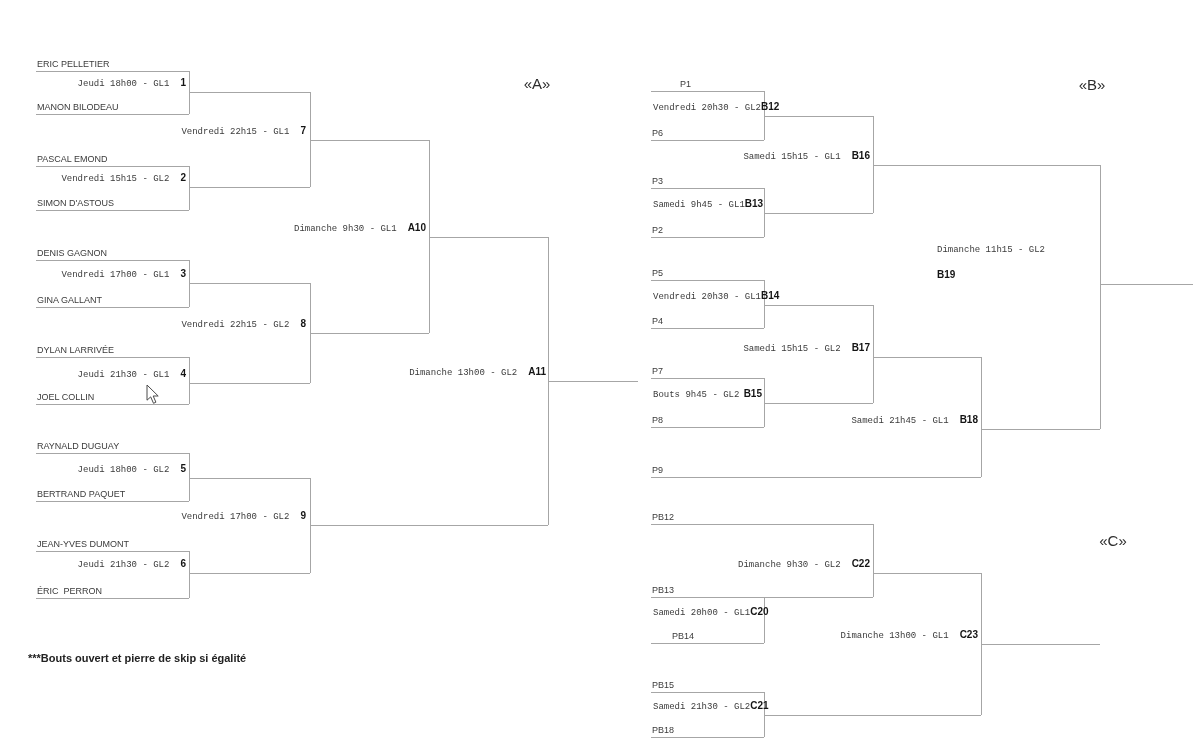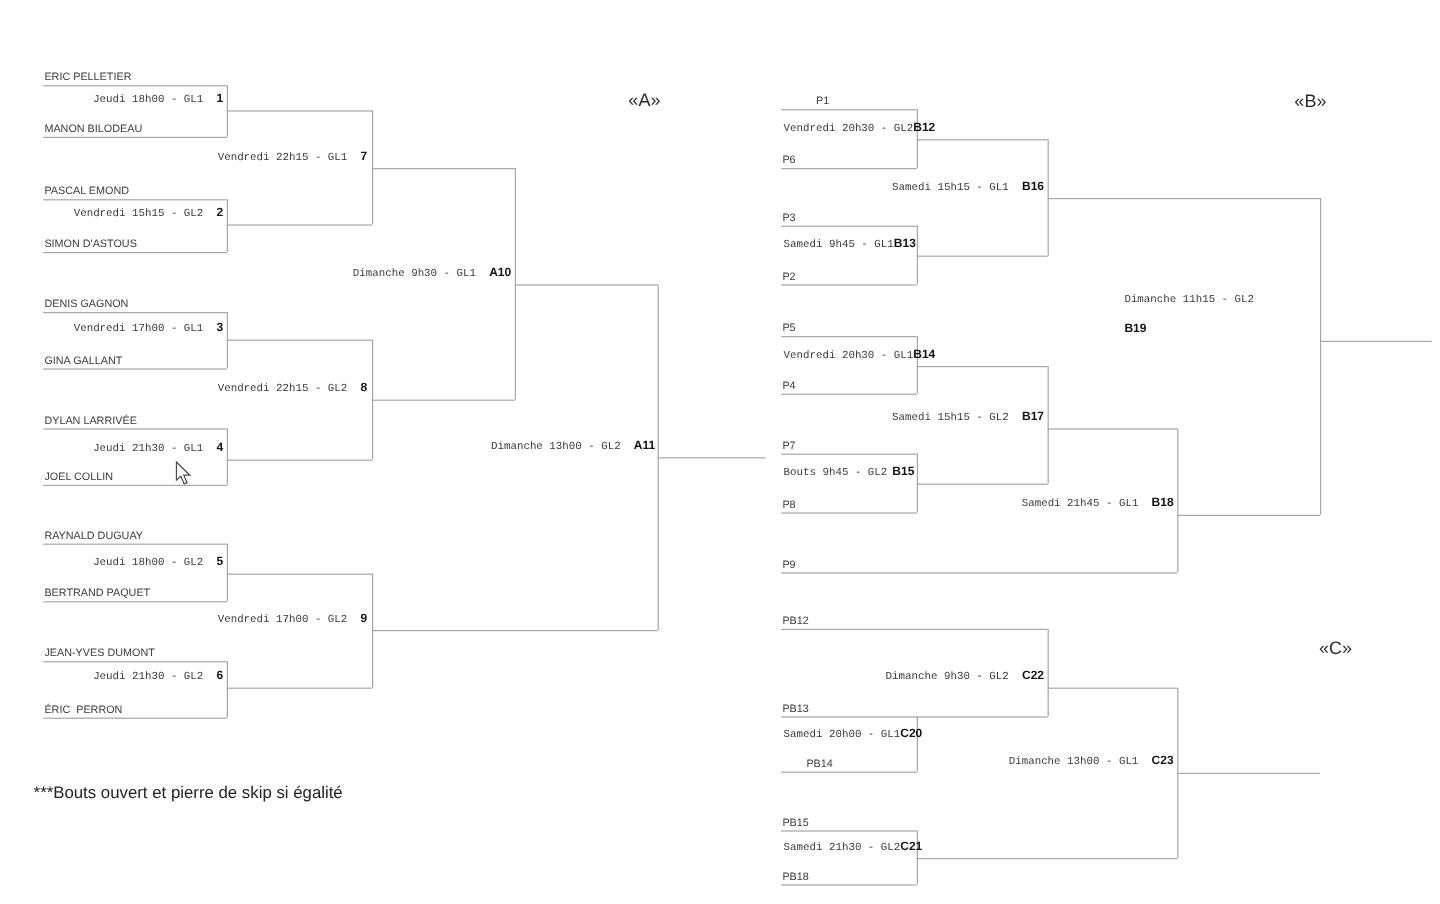--- a/index.html
+++ b/index.html
@@ -7,21 +7,21 @@
         font-family:"Liberation Sans",sans-serif;}
   .hl{position:absolute;height:1px;background:#a6a6a6;}
   .vl{position:absolute;width:1px;background:#a6a6a6;}
   .nm{position:absolute;font-size:9px;line-height:11px;color:#3a3a3a;white-space:pre;}
   .info{position:absolute;display:flex;align-items:baseline;height:13px;line-height:13px;}
   .info.right{justify-content:flex-end;gap:11px;}
   .info.between{justify-content:space-between;}
   .sch{font-size:9px;color:#3a3a3a;white-space:pre;font-family:Liberation Mono, monospace;}
   .num{font-size:10px;font-weight:700;color:#141414;white-space:pre;}
   .title{position:absolute;width:80px;text-align:center;font-size:15px;color:#2d2d2d;}
-  .note{position:absolute;font-size:14px;font-weight:400;color:#222222;white-space:pre;}
+  .note{position:absolute;font-size:11px;font-weight:700;color:#222222;white-space:pre;}
   .cursor{position:absolute;}
 </style>
 </head>
 <body>
 
 <div class="page">
   <div class="title" style="left:497px;top:75px">«A»</div>
   <div class="title" style="left:1052px;top:76px">«B»</div>
   <div class="title" style="left:1073px;top:532px">«C»</div>
   <div class="note" style="left:28px;top:652px">***Bouts ouvert et pierre de skip si égalité</div>

